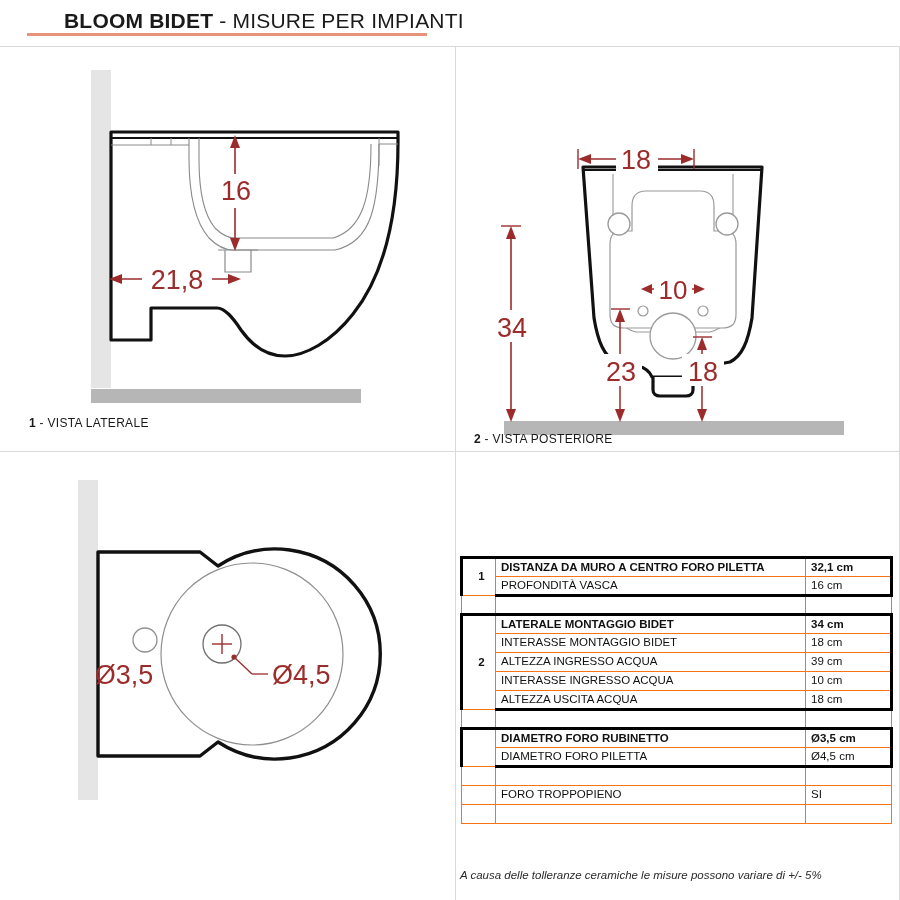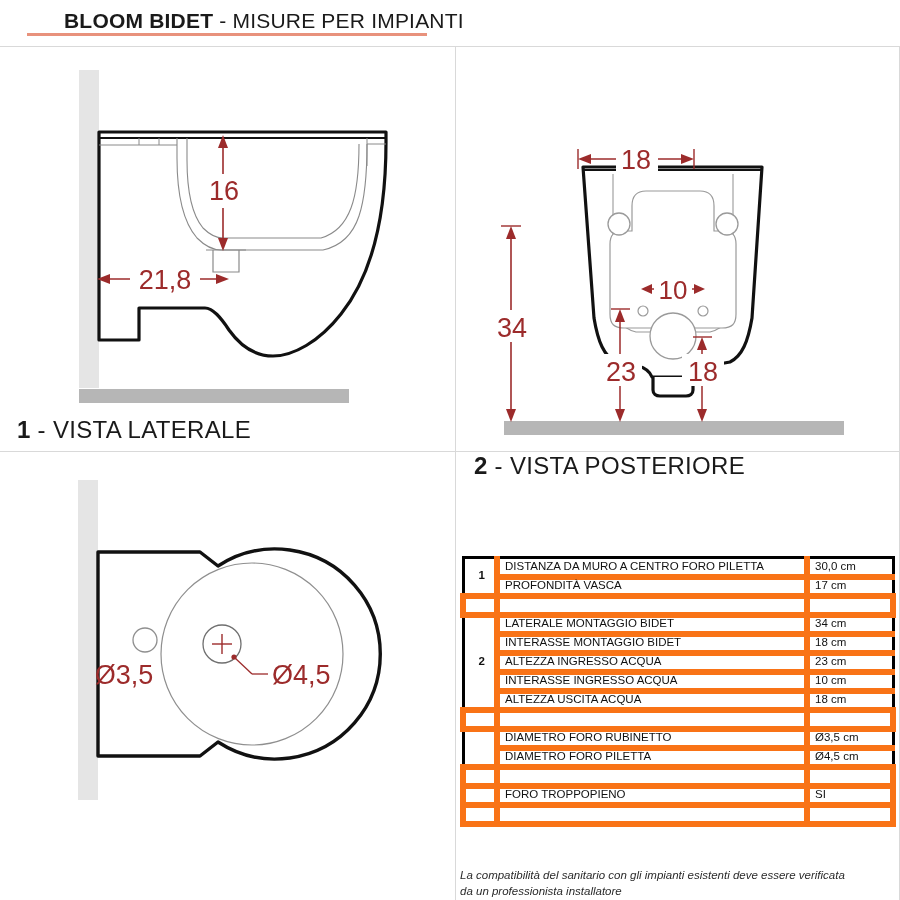--- a/index.html
+++ b/index.html
@@ -80,70 +80,70 @@
 
   .panel {
     position: absolute;
   }
   .panel-drawing {
     position: absolute;
     left: 0; top: 0;
   }
   .panel-caption {
     position: absolute;
-    font-size: 24px;
+    font-size: 12px;
     letter-spacing: 0.3px;
     white-space: nowrap;
     color: #1a1a1a;
   }
   .panel-caption .num {
     font-weight: bold;
   }
 
   
-  #panel-side      { left: 1px;   top: 0px;   width: 455px; height: 405px; }
+  #panel-side      { left: 13px;   top: 0px;   width: 455px; height: 405px; }
   #panel-rear      { left: 456px; top: 0px;   width: 444px; height: 405px; margin-top: 32px; }
   #panel-top       { left: 0px;   top: 406px; width: 455px; height: 448px; padding-left: 12px; }
   #panel-table     { left: 456px; top: 406px; width: 444px; height: 448px; }
 
   #caption-1 { left: 16px;  top: 370px; }
-  #caption-2 { left: 18px;  top: 374px; }
+  #caption-2 { left: 18px;  top: 354px; }
   #caption-3 { left: 16px;  top: 417px; }
 
   
   .spec-wrap {
     position: absolute;
     left: 4px;
     top: 104px;
     width: 430px;
   }
   table.spec {
     border-collapse: collapse;
     width: 430px;
     table-layout: fixed;
   }
   table.spec td {
-    border: 6px solid #f97316;
+    border: 1px solid #f97316;
     font-size: 11.5px;
     line-height: 1;
     height: 19px;
     padding: 0 0 0 5px;
     color: #111;
     vertical-align: middle;
     background: #fff;
     box-sizing: border-box;
   }
   td.col-idx   { width: 34px;  text-align: center; font-weight: bold; font-size: 12px; padding-left: 0; }
   td.col-desc  { width: 310px; }
   td.col-val   { width: 86px;  padding-left: 6px; }
 
   td.spacer { height: 17px; border-left: 1px solid #b8b8b8; border-right: 1px solid #b8b8b8; }
 
   
-  .g-top    { border-top: 3px solid #000 !important; }
+  .g-top    { border-top: 3px solid #000 !important; font-weight: bold; }
   .g-bottom { border-bottom: 3px solid #000 !important; }
   .g-left   { border-left: 3px solid #000 !important; }
   .g-right  { border-right: 3px solid #000 !important; }
 
   
   .notes {
     position: absolute;
     left: 4px;
     top: 415px;
     width: 430px;
@@ -364,45 +364,45 @@
   </div>
 
   <div class="panel" id="panel-table">
     <div class="spec-wrap">
       <table class="spec">
         <tbody>
 
           <tr>
             <td class="col-idx g-top g-left" rowspan="2">1</td>
             <td class="col-desc g-top">DISTANZA DA MURO A CENTRO FORO PILETTA</td>
-            <td class="col-val g-top g-right">30,0 cm</td>
+            <td class="col-val g-top g-right">32,1 cm</td>
           </tr>
           <tr>
             <td class="col-desc g-bottom">PROFONDITÀ VASCA</td>
-            <td class="col-val g-bottom g-right">17 cm</td>
+            <td class="col-val g-bottom g-right">16 cm</td>
           </tr>
 
           <tr>
             <td class="col-idx spacer"></td>
             <td class="col-desc spacer"></td>
             <td class="col-val spacer"></td>
           </tr>
 
           <tr>
             <td class="col-idx g-top g-left" rowspan="5">2</td>
             <td class="col-desc g-top">LATERALE MONTAGGIO BIDET</td>
             <td class="col-val g-top g-right">34 cm</td>
           </tr>
           <tr>
             <td class="col-desc">INTERASSE MONTAGGIO BIDET</td>
             <td class="col-val g-right">18 cm</td>
           </tr>
           <tr>
             <td class="col-desc">ALTEZZA INGRESSO ACQUA</td>
-            <td class="col-val g-right">23 cm</td>
+            <td class="col-val g-right">39 cm</td>
           </tr>
           <tr>
             <td class="col-desc">INTERASSE INGRESSO ACQUA</td>
             <td class="col-val g-right">10 cm</td>
           </tr>
           <tr>
             <td class="col-desc g-bottom">ALTEZZA USCITA ACQUA</td>
             <td class="col-val g-bottom g-right">18 cm</td>
           </tr>
 
@@ -437,16 +437,17 @@
           <tr>
             <td class="col-idx spacer"></td>
             <td class="col-desc spacer"></td>
             <td class="col-val spacer"></td>
           </tr>
         </tbody>
       </table>
     </div>
 
     <div class="notes">
+      <div class="note">A causa delle tolleranze ceramiche le misure possono variare di +/- 5%</div>
       <div class="note">La compatibilità del sanitario con gli impianti esistenti deve essere verificata da un professionista installatore</div>
     </div>
   </div>
 </div>
 
 </body></html>

